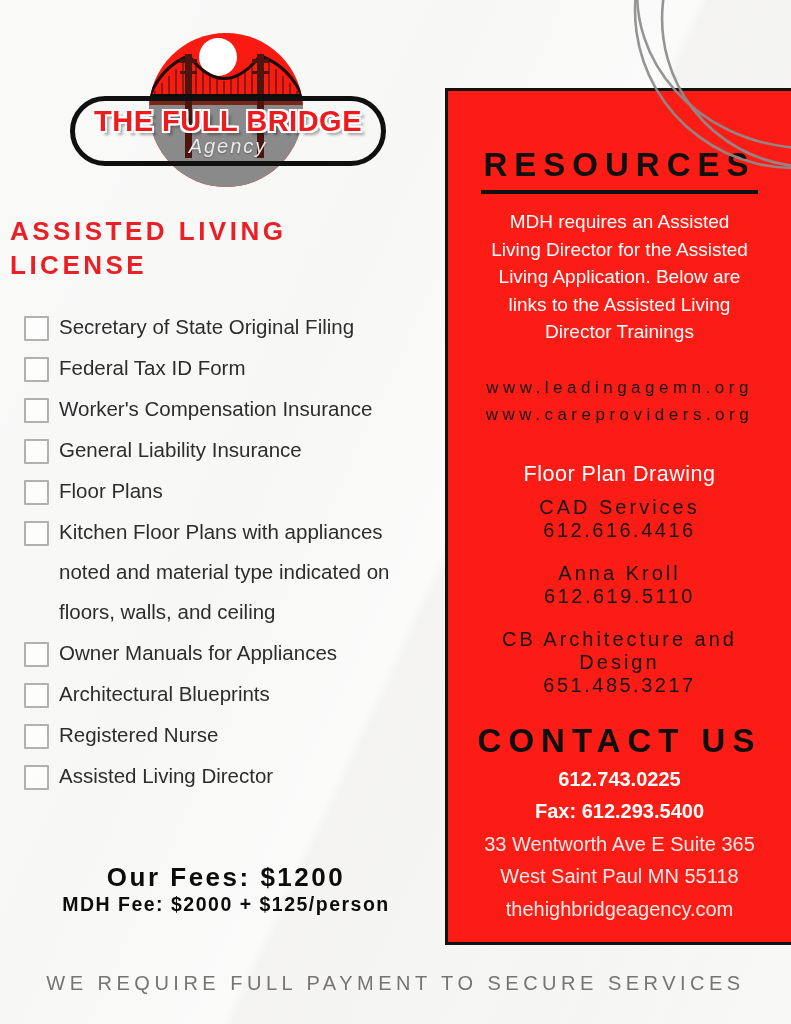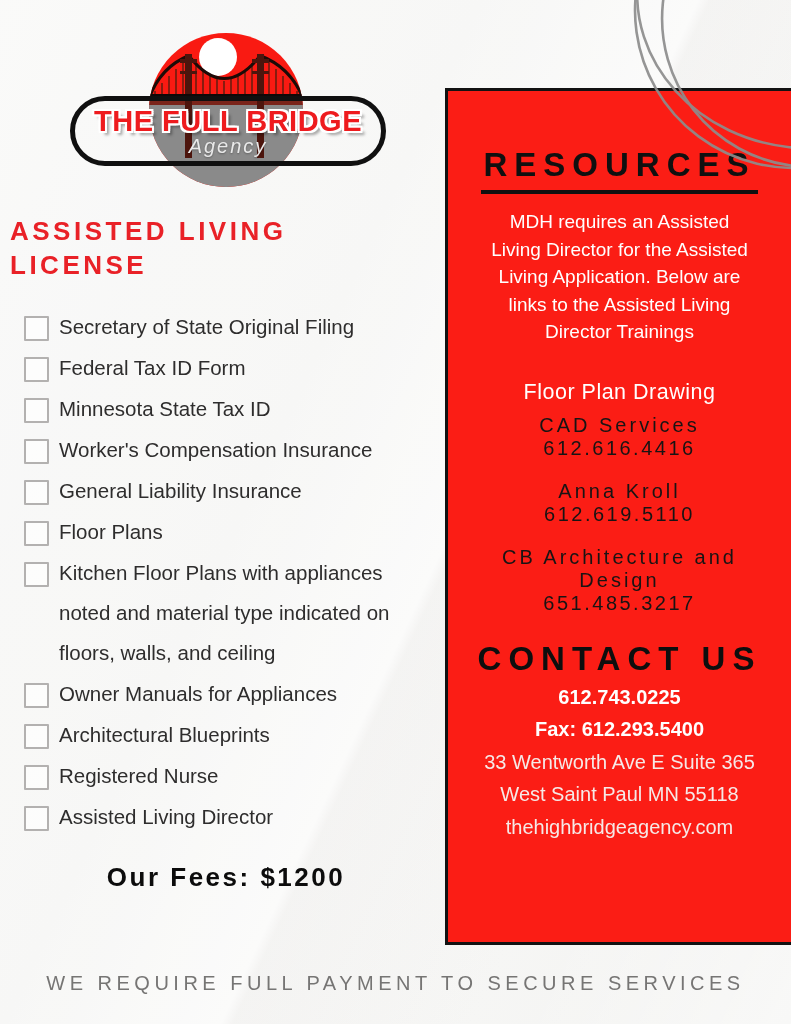--- a/index.html
+++ b/index.html
@@ -132,24 +132,20 @@
     <div class="check-row">
       <div class="checkbox"></div>
       <div class="check-label">Secretary of State Original Filing</div>
     </div>
     <div class="check-row">
       <div class="checkbox"></div>
       <div class="check-label">Federal Tax ID Form</div>
     </div>
     <div class="check-row">
       <div class="checkbox"></div>
-      <div class="check-label">Minnesota State Tax ID</div>
-    </div>
-    <div class="check-row">
-      <div class="checkbox"></div>
       <div class="check-label">Worker's Compensation Insurance</div>
     </div>
     <div class="check-row">
       <div class="checkbox"></div>
       <div class="check-label">General Liability Insurance</div>
     </div>
     <div class="check-row">
       <div class="checkbox"></div>
       <div class="check-label">Floor Plans</div>
     </div>
@@ -172,29 +168,34 @@
       <div class="check-label">Registered Nurse</div>
     </div>
     <div class="check-row">
       <div class="checkbox"></div>
       <div class="check-label">Assisted Living Director</div>
     </div>
   </div>
 
   <div class="fees">
     <div class="fees-line1">Our Fees: $1200</div>
+    <div class="fees-line2">MDH Fee: $2000 + $125/person</div>
   </div>
 
   <div class="panel">
     <div><span class="res-title">RESOURCES</span></div>
     <div class="res-paragraph">MDH requires an Assisted
 Living Director for the Assisted
 Living Application. Below are
 links to the Assisted Living
 Director Trainings</div>
+    <div class="res-links">
+      <a class="res-link" href="#">www.leadingagemn.org</a>
+      <a class="res-link" href="#">www.careproviders.org</a>
+    </div>
     <div class="floor-heading">Floor Plan Drawing</div>
 
     <div class="vendor v1">
       <div class="vendor-name">CAD Services</div>
       <div class="vendor-phone">612.616.4416</div>
     </div>
     <div class="vendor v2">
       <div class="vendor-name">Anna Kroll</div>
       <div class="vendor-phone">612.619.5110</div>
     </div>

